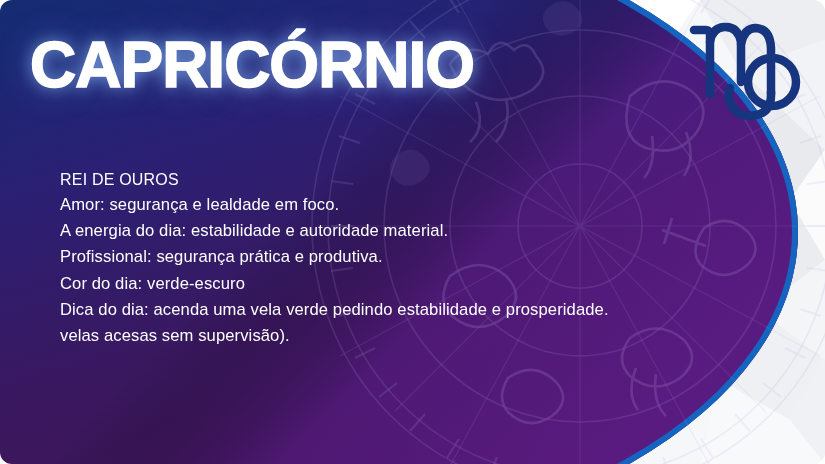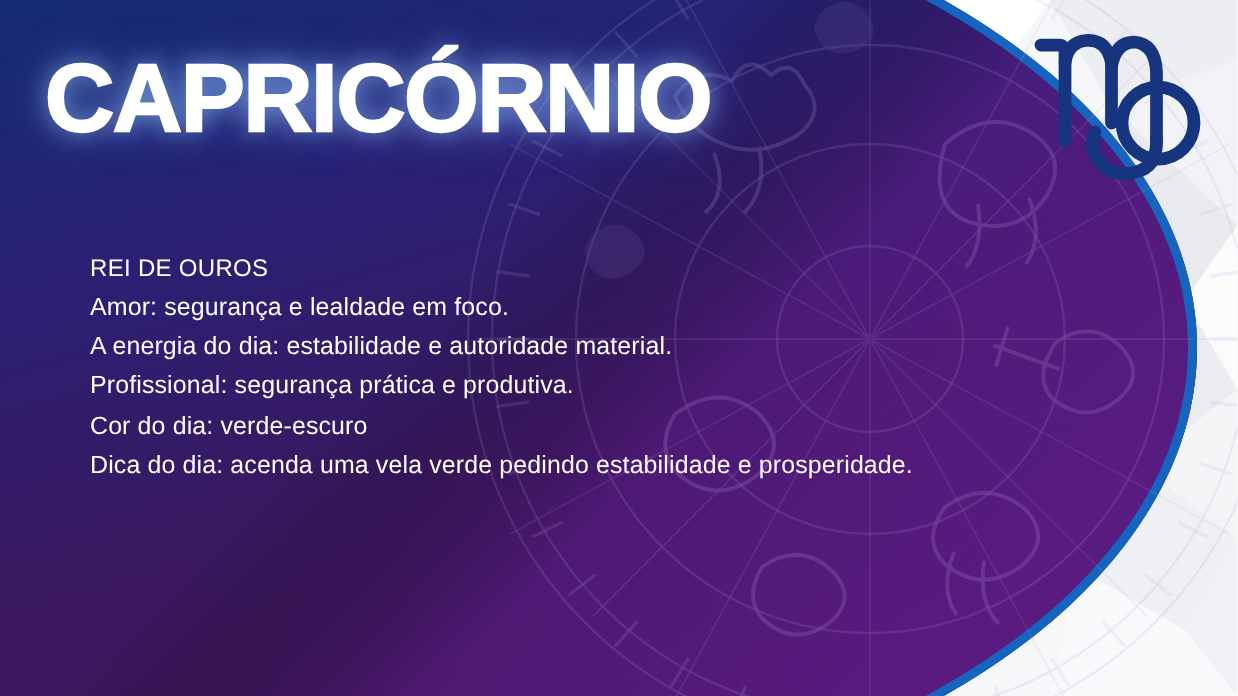--- a/index.html
+++ b/index.html
@@ -1,21 +1,21 @@
 <!DOCTYPE html>
 <html><head>
 <meta charset="utf-8">
 <style>
   html,body{margin:0;padding:0;}
   body{
     width:825px;height:464px;overflow:hidden;
     font-family:"Liberation Sans", sans-serif;
     background:#ffffff;
   }
-  #stage{position:relative;width:825px;height:464px;overflow:hidden;background:#f4f5f7;}
+  #stage{position:relative;width:825px;height:464px;overflow:hidden;background:#f4f5f7;border-radius:12px;}
 
   
   .poly-bg{position:absolute;inset:0;background:#f7f8fa;}
   .poly-bg svg{position:absolute;inset:0;width:100%;height:100%;}
 
   
   .panel-wrap{position:absolute;left:-340px;top:-96px;width:1140px;height:656px;}
   .panel-wrap svg{position:absolute;inset:0;width:100%;height:100%;}
 
   
@@ -164,15 +164,16 @@
     </svg>
   </div>
 
   <div class="body-text">
     <div class="ln small">REI DE OUROS</div>
     <div class="ln">Amor: segurança e lealdade em foco.</div>
     <div class="ln">A energia do dia: estabilidade e autoridade material.</div>
     <div class="ln">Profissional: segurança prática e produtiva.</div>
     <div class="ln">Cor do dia: verde-escuro</div>
     <div class="ln">Dica do dia: acenda uma vela verde pedindo estabilidade e prosperidade.</div>
+    <div class="ln">velas acesas sem supervisão).</div>
   </div>
 
 </div>
 
 </body></html>

